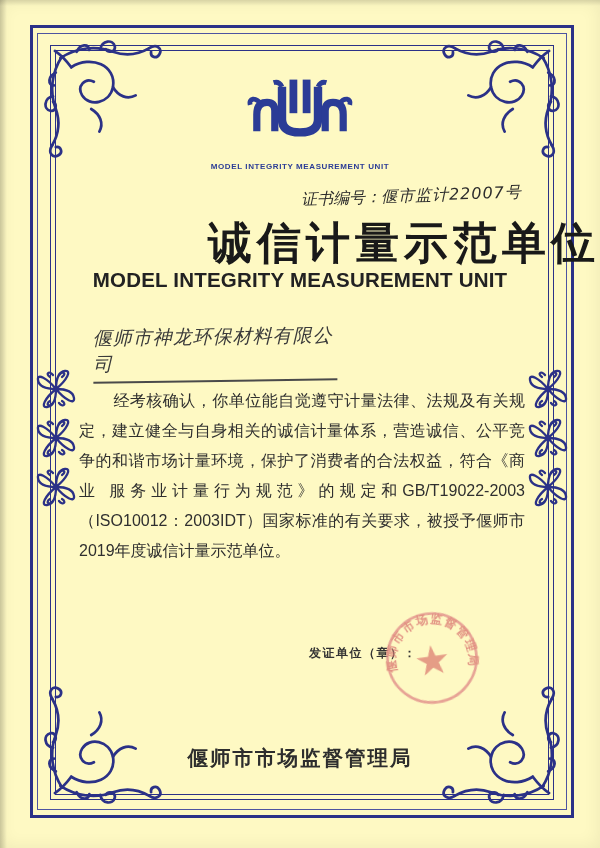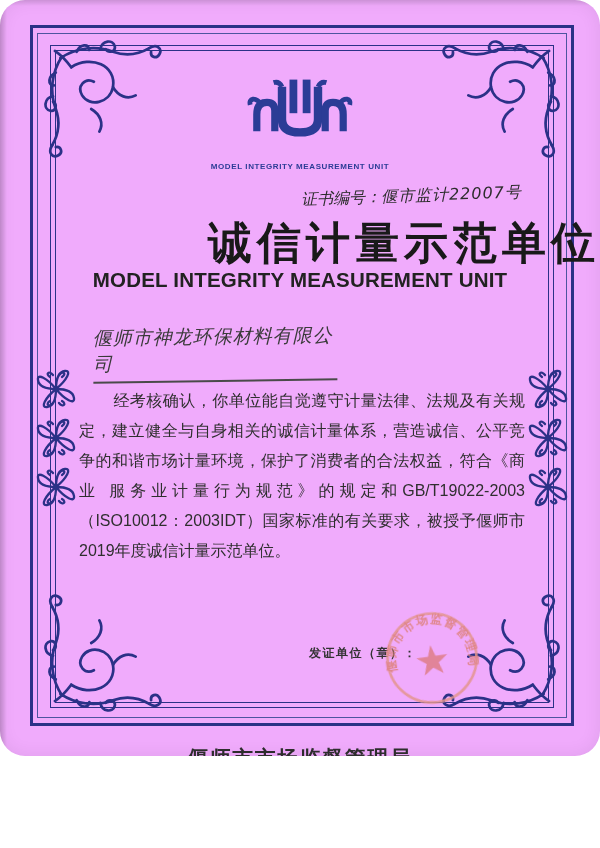--- a/index.html
+++ b/index.html
@@ -1,18 +1,18 @@
 <!DOCTYPE html>
 <html><head>
 <meta charset="utf-8">
 <style>
   html,body{margin:0;padding:0;background:#ffffff;}
-  .page{position:relative;width:600px;height:756px;background:#f0abfc;overflow:hidden;
+  .page{position:relative;width:600px;height:848px;background:#fef9c3;overflow:hidden;
         font-family:"Liberation Sans","DejaVu Sans",sans-serif;
-        box-shadow:inset 0 0 18px rgba(0,0,0,.07);border-radius:25px;}
+        box-shadow:inset 0 0 18px rgba(0,0,0,.07);}
   .page::before{content:"";position:absolute;left:0;top:0;bottom:0;width:7px;
         background:linear-gradient(to right,rgba(0,0,0,.18),rgba(0,0,0,0));pointer-events:none;}
   .page::after{content:"";position:absolute;left:0;right:0;top:0;height:6px;
         background:linear-gradient(to bottom,rgba(0,0,0,.12),rgba(0,0,0,0));pointer-events:none;}
 
   
   .frame-outer{position:absolute;left:30px;top:25px;right:26px;bottom:30px;border:3px solid #2b3187;}
   .frame-outer2{position:absolute;left:37px;top:33px;right:33px;bottom:38px;border:1px solid #4d54a0;}
   .frame-innerA{position:absolute;left:50px;top:45px;right:46px;bottom:48px;border:1px solid #2b3187;}
   .frame-innerB{position:absolute;left:55px;top:50px;right:51px;bottom:53px;border:1px solid #2b3187;}

